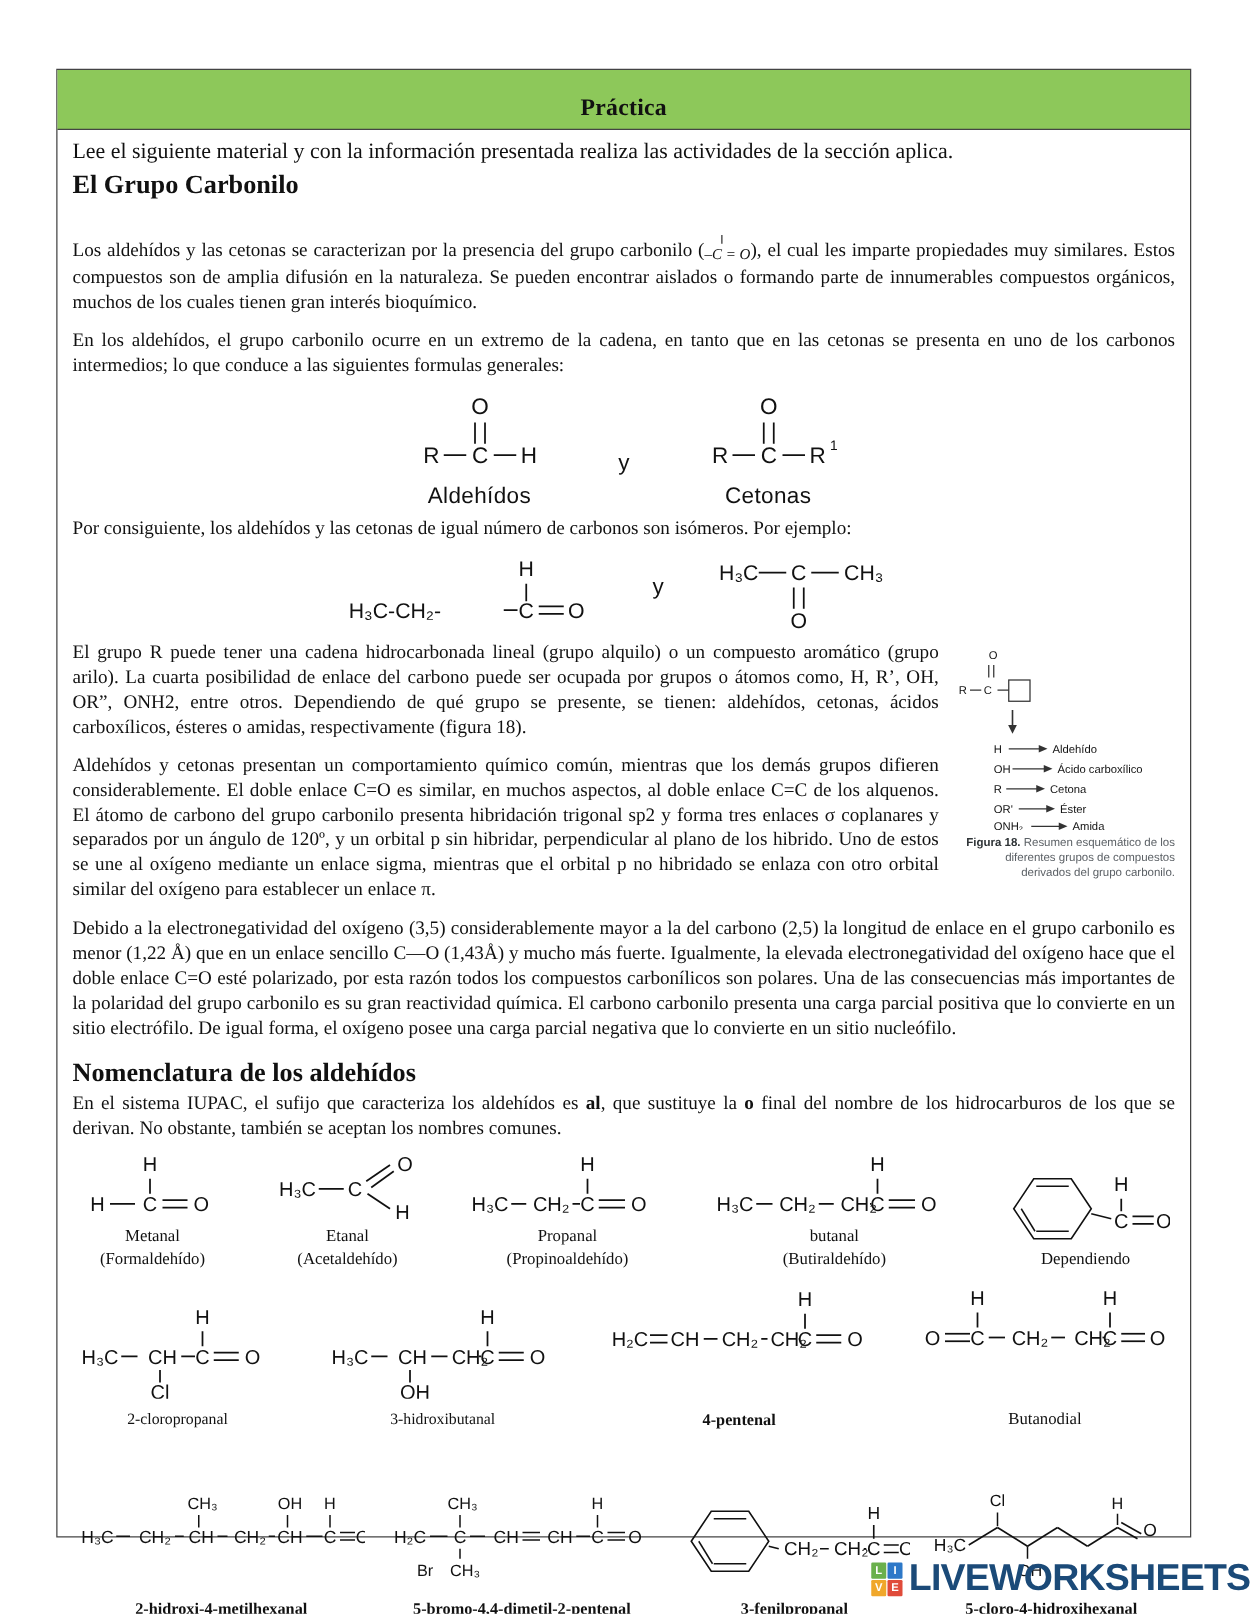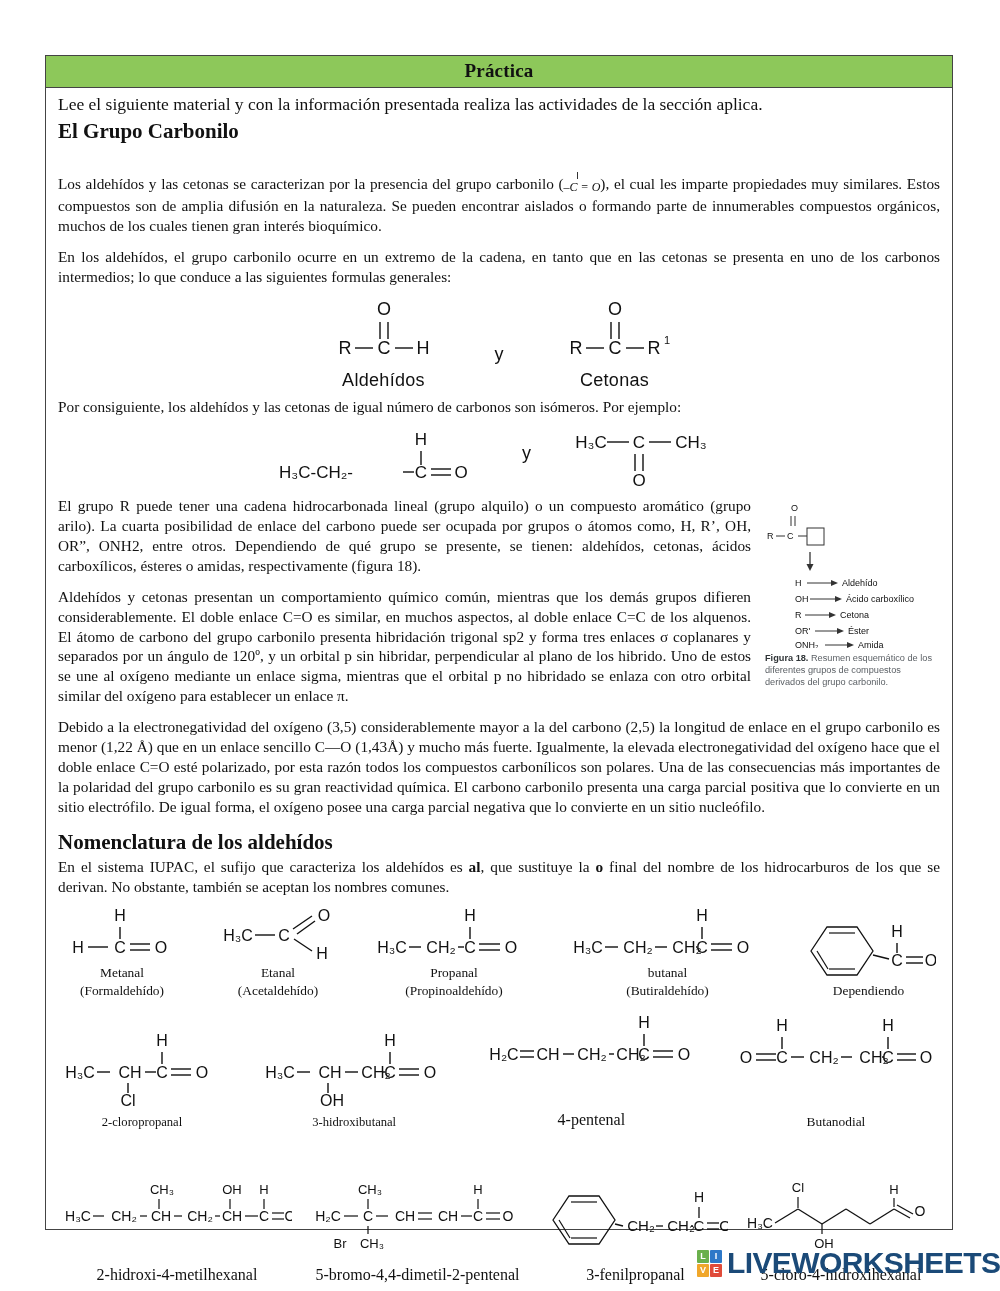--- a/index.html
+++ b/index.html
@@ -9,21 +9,21 @@
     font-family:"Liberation Serif", serif;
     color:#111;
   }
   .page{
     position:absolute;left:45px;top:55px;width:908px;height:1175px;
     border:1.5px solid #444;background:#fff;box-sizing:border-box;
   }
   .hdr-band{
     background:#8dc85a;border-bottom:1.5px solid #444;
     text-align:center;font-weight:bold;font-size:19px;
-    padding:4px 0 5px 0;letter-spacing:.2px;
+    padding:20px 0 5px 0;letter-spacing:.2px;
   }
   .pad{padding:0 12px;}
   .lead{font-size:17.5px;margin:6px 0 2px 0;line-height:1.22;}
   .h-title{text-align:left;font-weight:bold;font-size:21px;margin:4px 0 8px 0;}
   p.body{
     font-size:15.3px;line-height:1.30;text-align:justify;margin:0 0 11px 0;
     hyphens:auto;
   }
   .inline-carbonyl{
     display:inline-block;vertical-align:-2px;position:relative;
@@ -42,38 +42,38 @@
   
   svg{display:block;}
   svg text{font-family:"Liberation Sans", sans-serif;fill:#111;}
 
   
   .fig18{
     float:right;width:175px;margin:2px 0 4px 14px;
   }
   .fig18 .cap{
     font-family:"Liberation Sans", sans-serif;
-    font-size:9.2px;line-height:1.28;color:#5c6166;margin-top:5px;
+    font-size:9.2px;line-height:1.28;color:#5c6166;margin-top:5px;text-align:right;
   }
   .fig18 .cap b{color:#2f3437;}
 
   
   h2.sec{font-size:21px;font-weight:bold;margin:14px 0 2px 0;}
   .sec-note{font-size:15.3px;line-height:1.3;text-align:justify;margin:0 0 6px 0;}
 
   
   .cgrid{display:flex;justify-content:space-between;align-items:flex-end;margin:8px 4px 2px 4px;}
   .cgrid.r2{margin-top:14px;}
   .cgrid.r3{margin-top:46px;}
   .cell{text-align:center;}
   .cname{
     font-family:"Liberation Serif", serif;font-size:13.4px;line-height:1.16;
     margin-top:2px;
   }
-  .cname.big{font-size:16px;}
+  .cname.big{font-size:13px;font-weight:bold;}
   .cname.sm{font-size:12.6px;}
 
   
   .logo{
     position:absolute;left:697px;top:1248px;display:flex;align-items:center;gap:5px;
   }
   .logo .tiles{display:grid;grid-template-columns:12px 12px;grid-template-rows:13px 13px;gap:1px;}
   .logo .tiles span{
     font-family:"Liberation Sans", sans-serif;font-weight:bold;font-size:9px;
     color:#fff;display:flex;align-items:center;justify-content:center;border-radius:1px;

